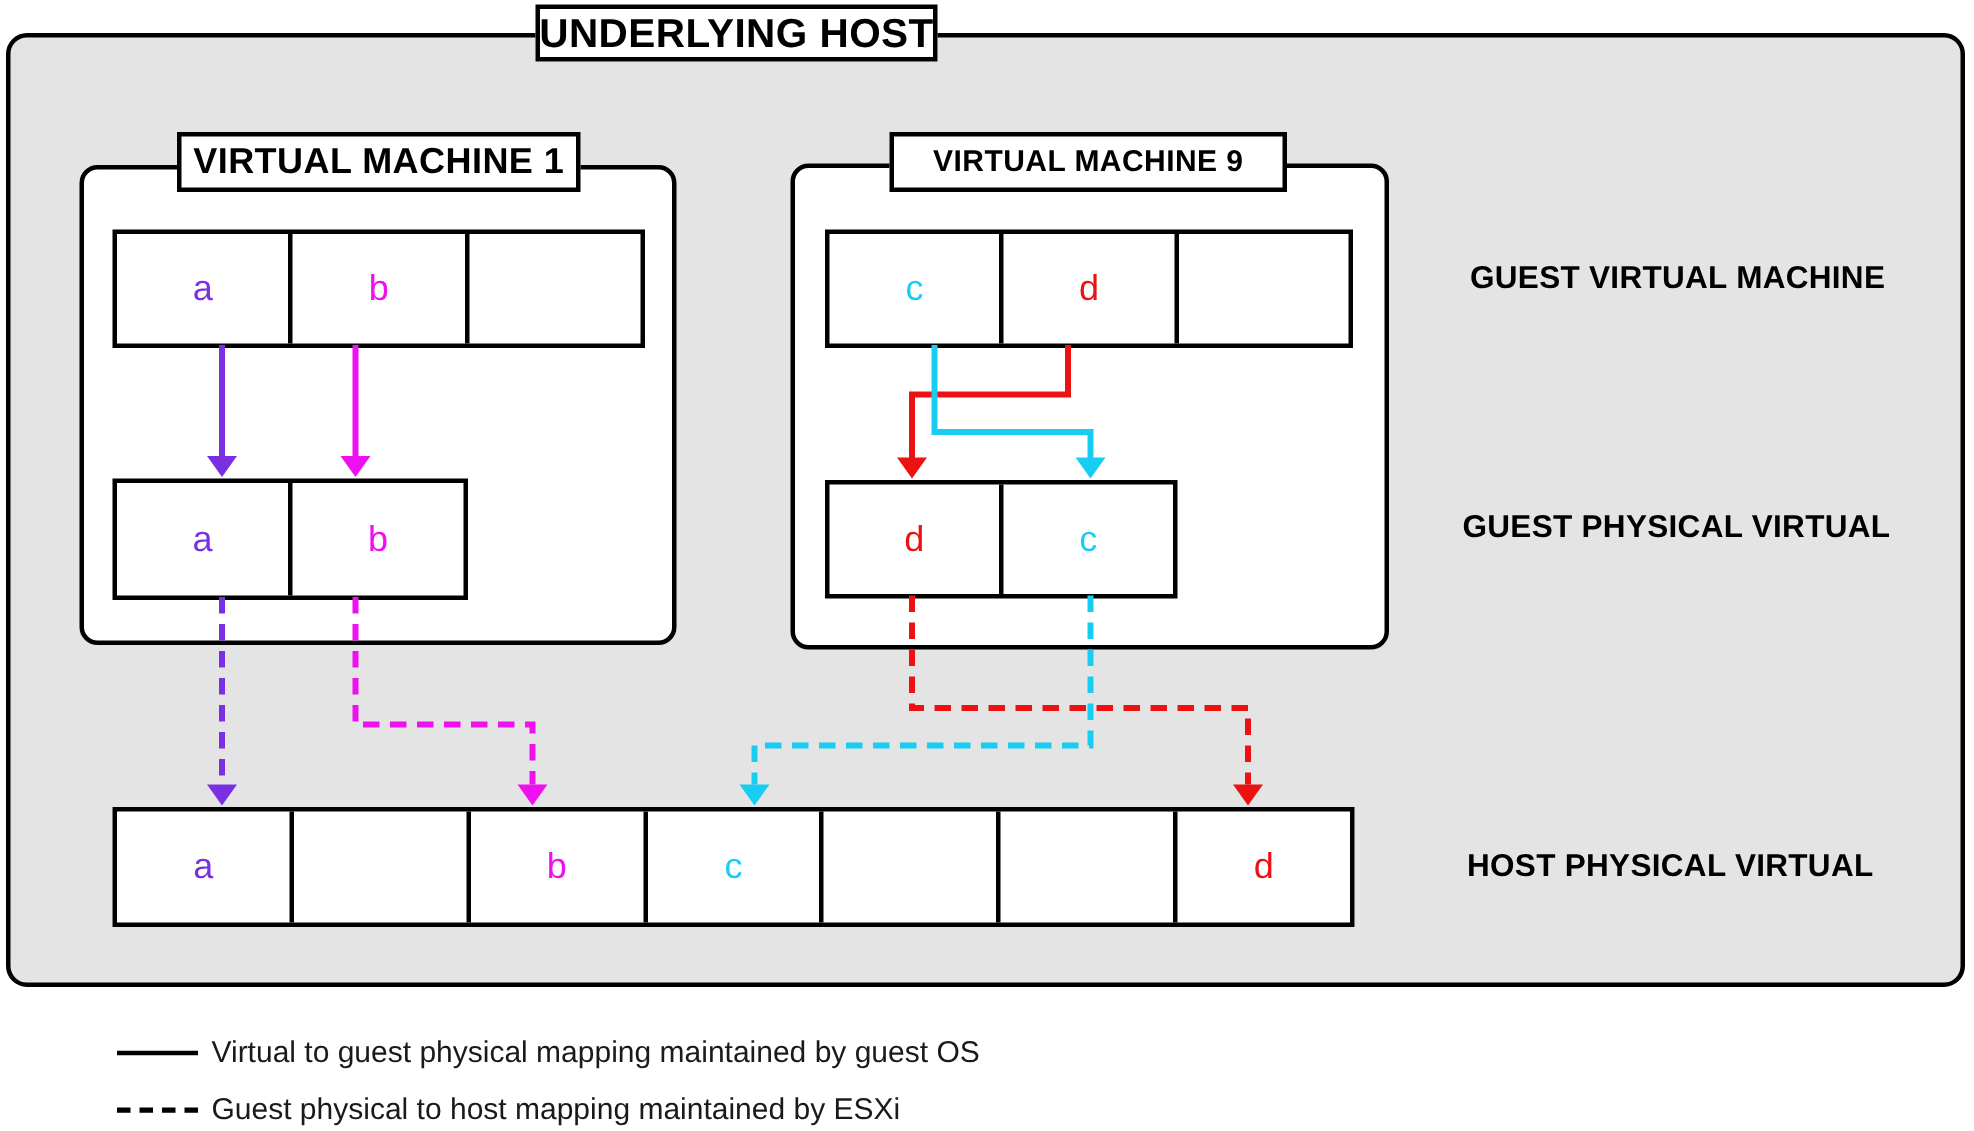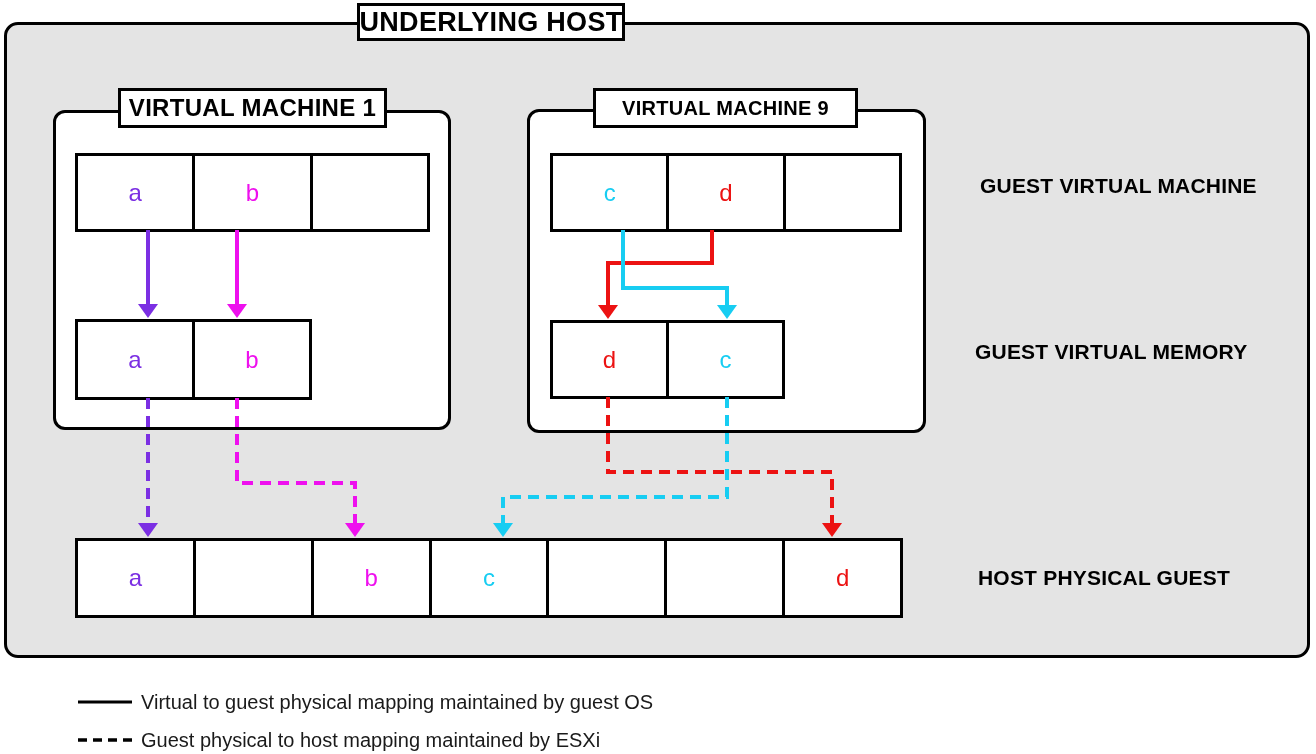--- a/index.html
+++ b/index.html
@@ -115,22 +115,22 @@
     <polygon points="138,523 158,523 148,537" fill="#7B2FE3"></polygon>
     <path d="M237,398 L237,483 L355,483 L355,523" fill="none" stroke-width="4" stroke-dasharray="11 7" stroke="#EE10EE"></path>
     <polygon points="345,523 365,523 355,537" fill="#EE10EE"></polygon>
     <path d="M608,397 L608,472 L832,472 L832,523" fill="none" stroke-width="4" stroke-dasharray="11 7" stroke="#EC1212"></path>
     <polygon points="822,523 842,523 832,537" fill="#EC1212"></polygon>
     <path d="M727,397 L727,497 L503,497 L503,523" fill="none" stroke-width="4" stroke-dasharray="11 7" stroke="#17CDF2"></path>
     <polygon points="493,523 513,523 503,537" fill="#17CDF2"></polygon>
   </svg>
 
   <div class="side-label lbl-gv">GUEST VIRTUAL MACHINE</div>
-  <div class="side-label lbl-gp">GUEST VIRTUAL MEMORY</div>
-  <div class="side-label lbl-hp">HOST PHYSICAL GUEST</div>
+  <div class="side-label lbl-gp">GUEST PHYSICAL VIRTUAL</div>
+  <div class="side-label lbl-hp">HOST PHYSICAL VIRTUAL</div>
 
   <div class="legend-row legend-1">
     <svg width="54" height="28">
       <line x1="0" y1="14" x2="54" y2="14" stroke="#000" stroke-width="3"></line>
     </svg>
     <span>Virtual to guest physical mapping maintained by guest OS</span>
   </div>
   <div class="legend-row legend-2">
     <svg width="54" height="28">
       <line x1="0" y1="14" x2="54" y2="14" stroke="#000" stroke-width="3.5" stroke-dasharray="9 6"></line>

